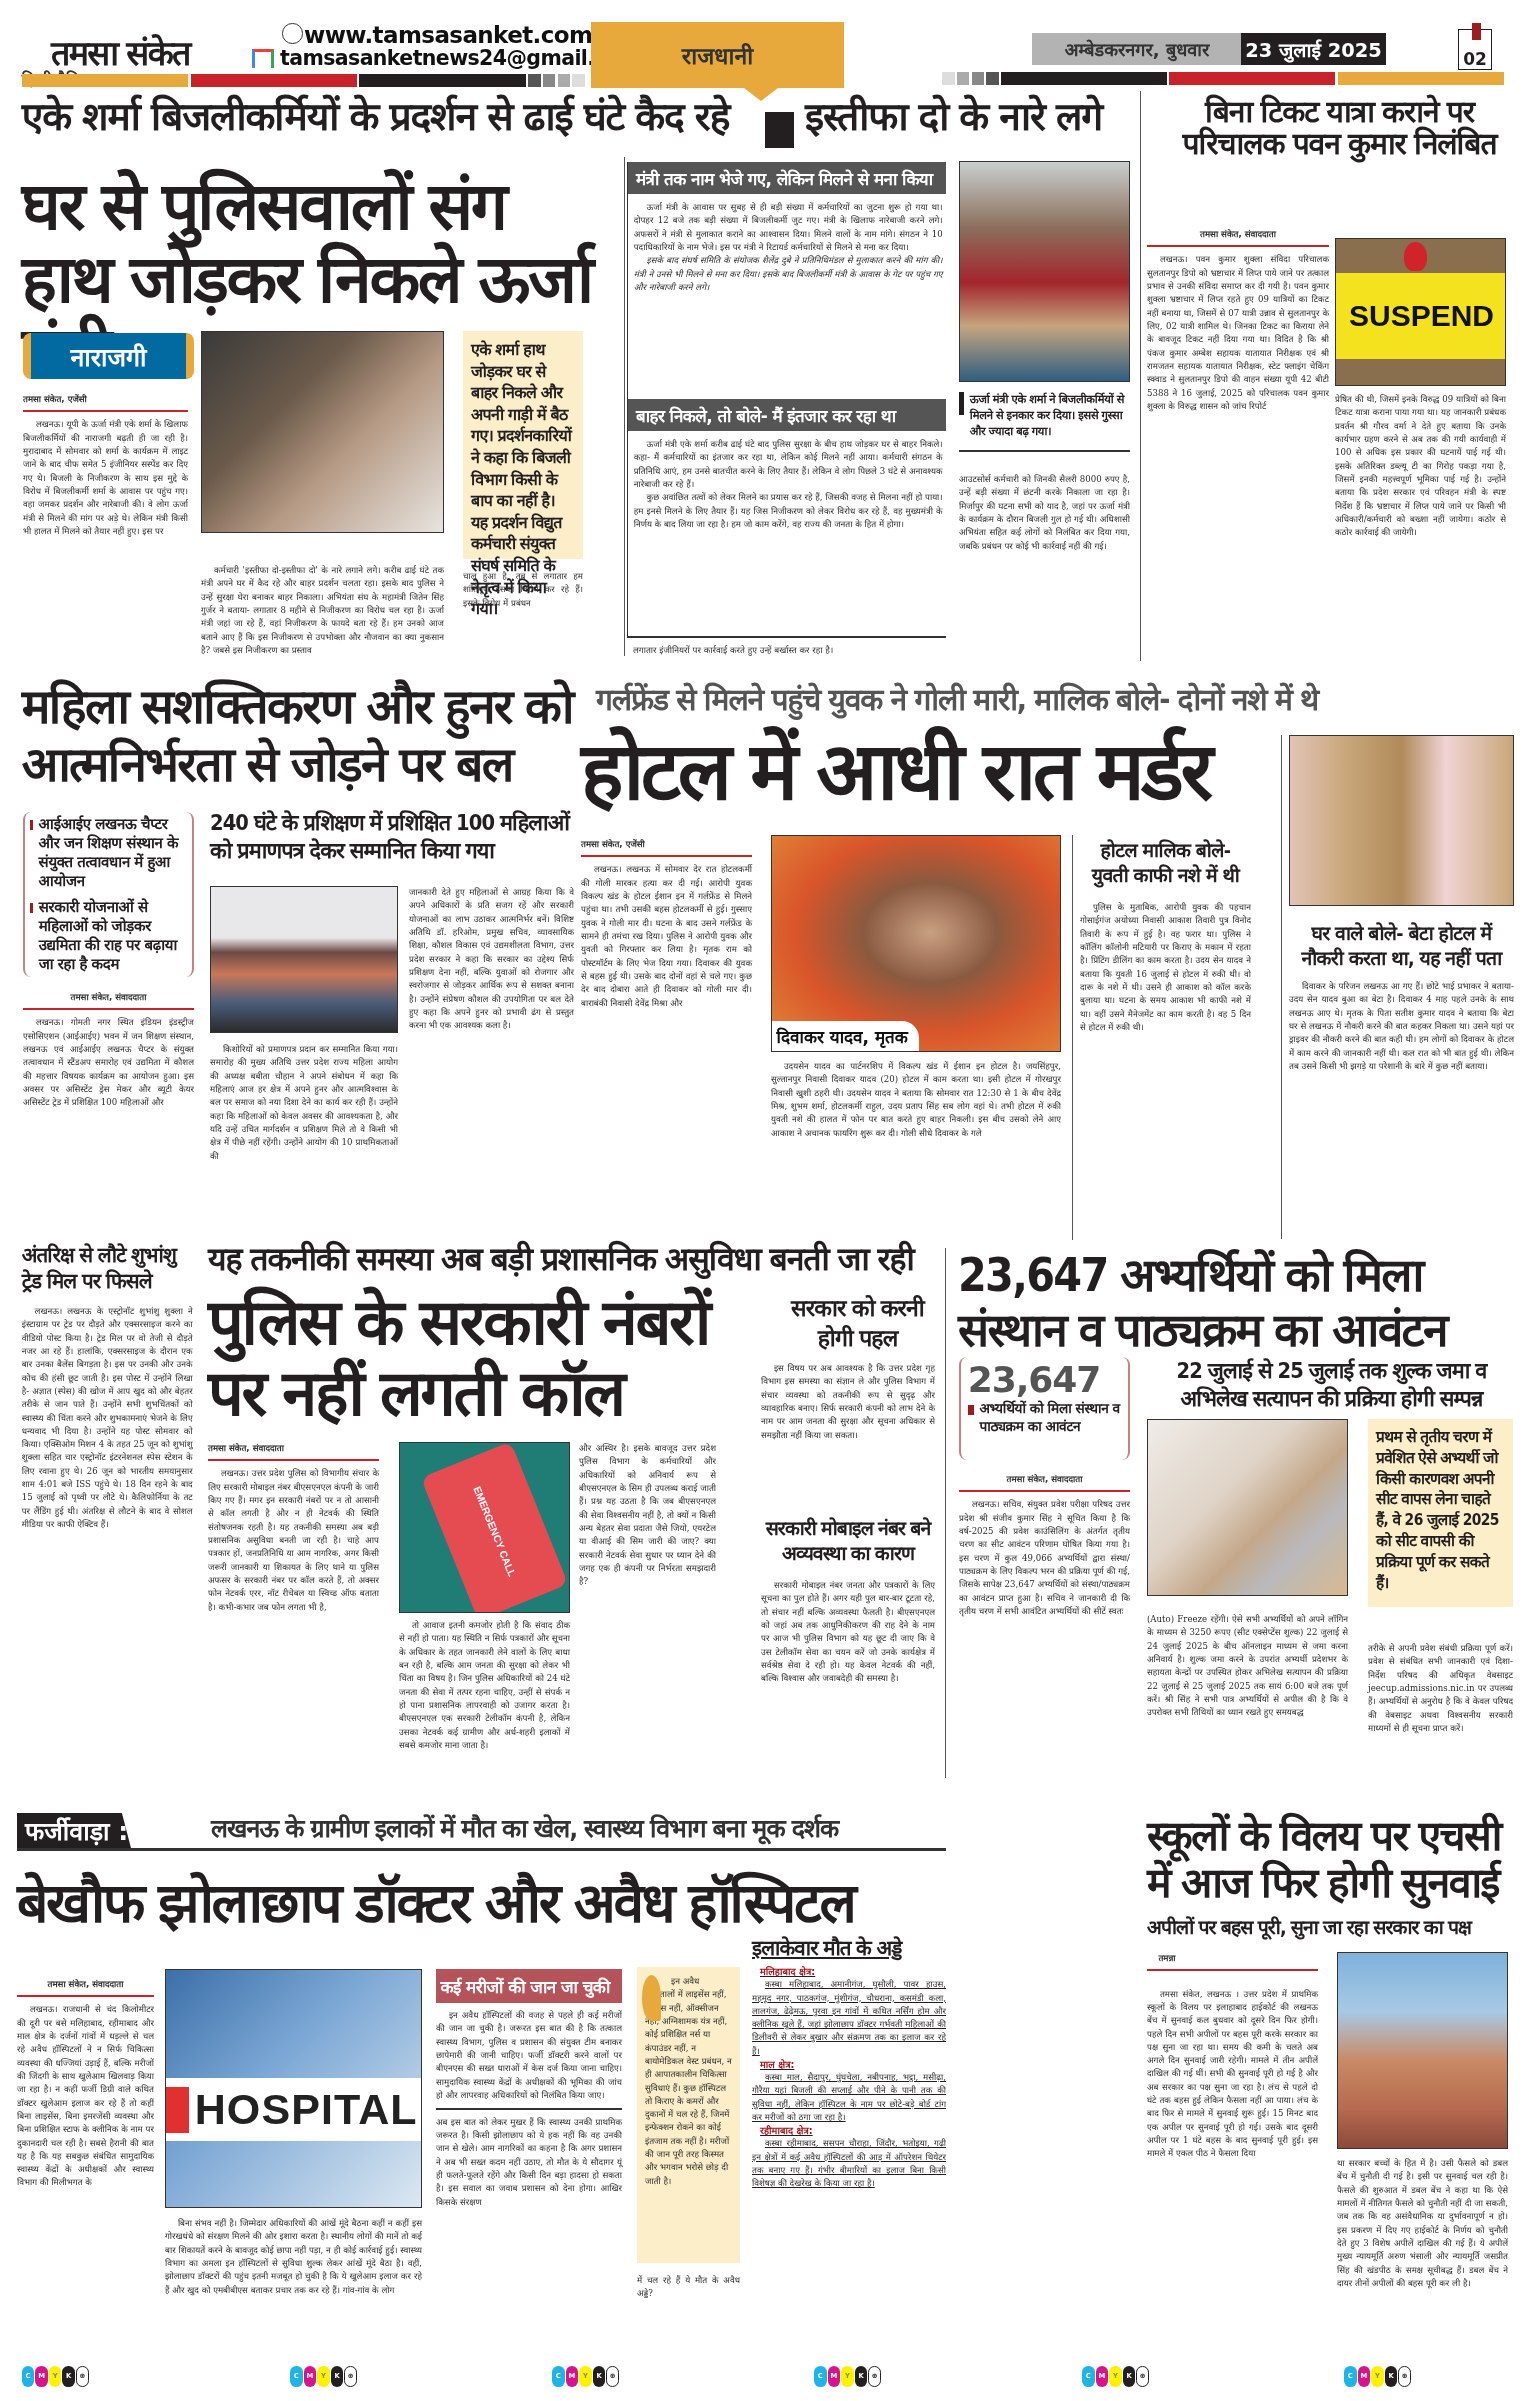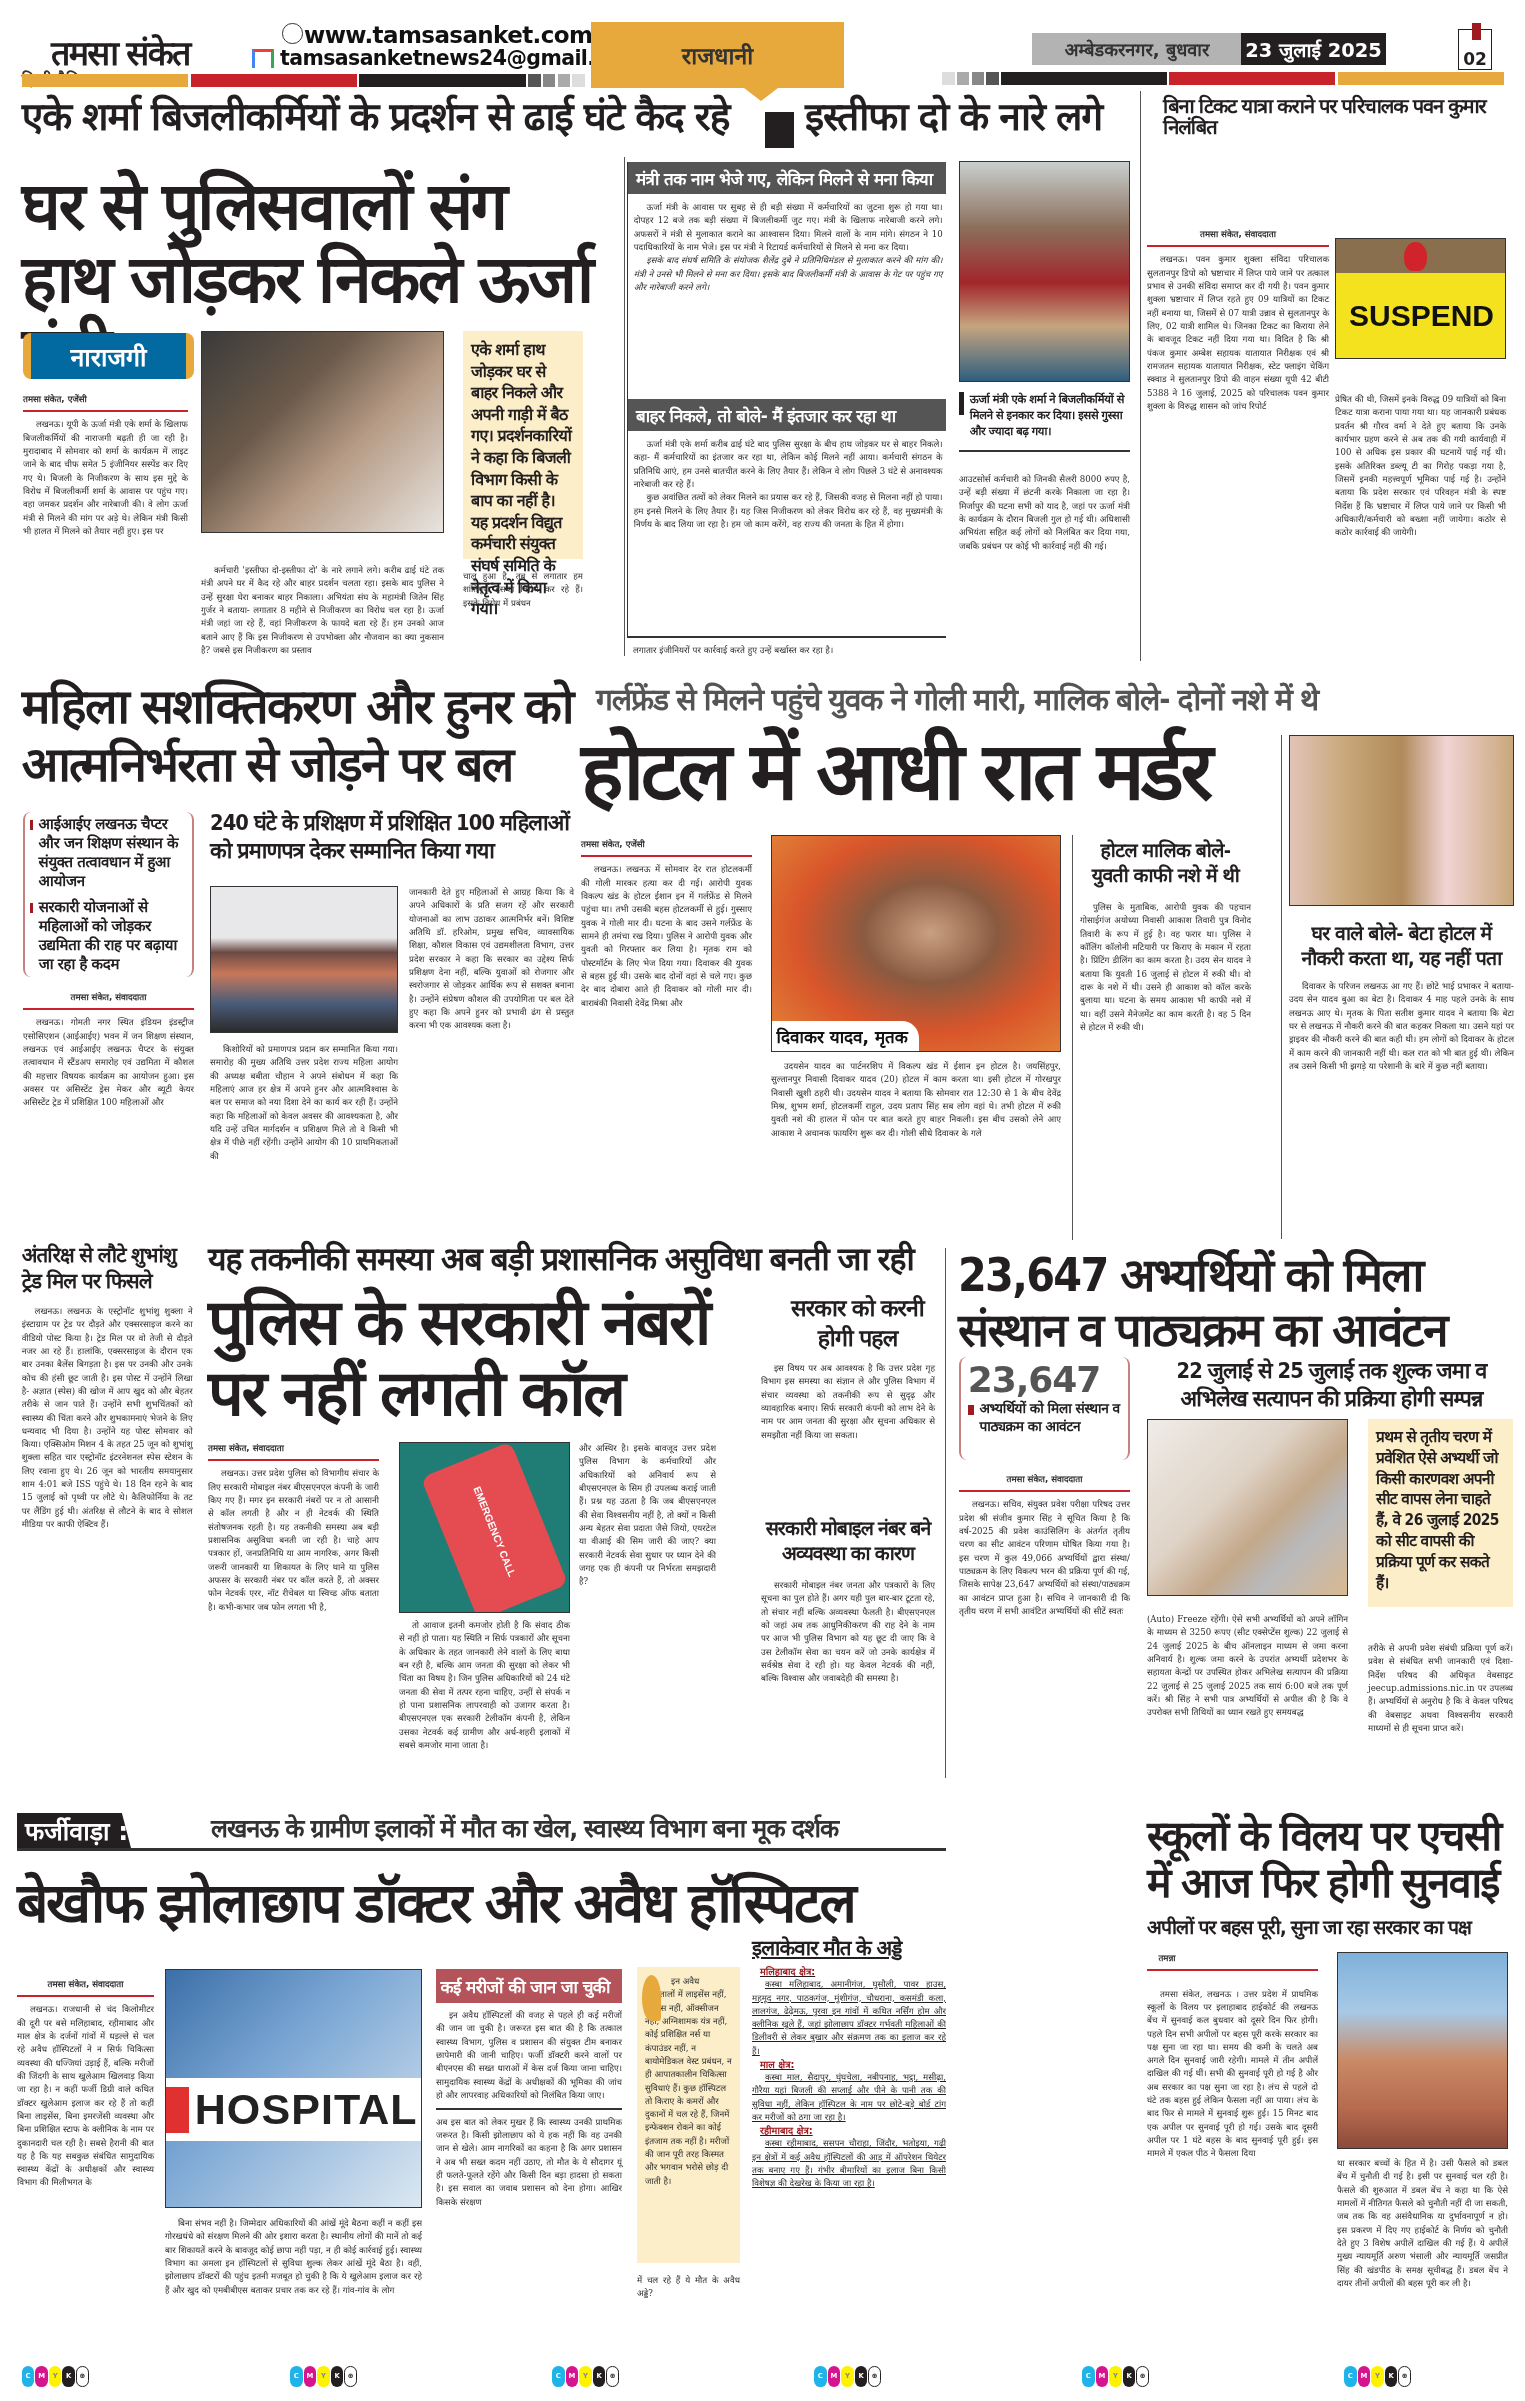--- a/index.html
+++ b/index.html
@@ -100,26 +100,26 @@
   <div class="fill" style="background:linear-gradient(180deg,#c9cfcf 0%,#8b6f5c 30%,#a2262c 55%,#c5a57f 75%,#2f5e80 100%);"></div>
 </div>
 <div class="abs" style="left:959px;top:392px;width:171px;display:flex;">
   <span class="bullet" style="background:#231f20;width:12.5px;height:23px;margin-top:0"></span>
   <span class="hd" style="font-size:11.4px;letter-spacing:-0.3px;line-height:1.4;">ऊर्जा मंत्री एके शर्मा ने बिजलीकर्मियों से मिलने से इनकार कर दिया। इससे गुस्सा और ज्यादा बढ़ गया।</span>
 </div>
 <div class="hr" style="left:959px;top:450px;width:171px;"></div>
 <div class="abs body" style="left:959px;top:473px;width:171px;">आउटसोर्स कर्मचारी को जिनकी सैलरी 8000 रुपए है, उन्हें बड़ी संख्या में छंटनी करके निकाला जा रहा है। मिर्जापुर की घटना सभी को याद है, जहां पर ऊर्जा मंत्री के कार्यक्रम के दौरान बिजली गुल हो गई थी। अधिशासी अभियंता सहित कई लोगों को निलंबित कर दिया गया, जबकि प्रबंधन पर कोई भी कार्रवाई नहीं की गई।</div>
 
 <div class="vr" style="left:1140px;top:91px;height:570px;"></div>
-<div class="abs hd" style="left:1163px;top:96px;width:353px;font-size:20px;">बिना टिकट यात्रा कराने पर परिचालक पवन कुमार निलंबित</div>
+<div class="abs hd" style="left:1163px;top:96px;width:353px;font-size:30px;text-align:center;">बिना टिकट यात्रा कराने पर परिचालक पवन कुमार निलंबित</div>
 <div class="abs" style="left:1147px;top:228px;width:182px;">
   <div class="byline" style="text-align:center">तमसा संकेत, संवाददाता</div>
   <div class="body para">लखनऊ। पवन कुमार शुक्ला संविदा परिचालक सुलतानपुर डिपो को भ्रष्टाचार में लिप्त पाये जाने पर तत्काल प्रभाव से उनकी संविदा समाप्त कर दी गयी है। पवन कुमार शुक्ला भ्रष्टाचार में लिप्त रहते हुए 09 यात्रियों का टिकट नहीं बनाया था, जिसमें से 07 यात्री उन्नाव से सुलतानपुर के लिए, 02 यात्री शामिल थे। जिनका टिकट का किराया लेने के बावजूद टिकट नहीं दिया गया था। विदित है कि श्री पंकज कुमार अम्बेश सहायक यातायात निरीक्षक एवं श्री रामजतन सहायक यातायात निरीक्षक, स्टेट फ्लाइंग चेकिंग स्क्वाड ने सुलतानपुर डिपो की वाहन संख्या यूपी 42 बीटी 5388 ने 16 जुलाई, 2025 को परिचालक पवन कुमार शुक्ला के विरुद्ध शासन को जांच रिपोर्ट</div>
 </div>
-<div class="photo" style="left:1335px;top:238px;width:171px;height:121px;background:#8a6f4e;">
+<div class="photo" style="left:1335px;top:238px;width:171px;height:148px;background:#8a6f4e;">
   <div class="abs" style="left:68px;top:3.4px;width:23px;height:28.5px;background:#d1242a;border-radius:50% 50% 40% 40%;"></div>
   <div class="abs" style="left:0;top:34px;width:171px;height:86px;background:#f4e21f;display:flex;align-items:center;justify-content:center;">
     <span style="font-family:'Liberation Sans',sans-serif;font-weight:bold;font-size:30px;color:#111;">SUSPEND</span>
   </div>
 </div>
 <div class="abs body" style="left:1335px;top:393px;width:171px;">प्रेषित की थी, जिसमें इनके विरुद्ध 09 यात्रियों को बिना टिकट यात्रा कराना पाया गया था। यह जानकारी प्रबंधक प्रवर्तन श्री गौरव वर्मा ने देते हुए बताया कि उनके कार्यभार ग्रहण करने से अब तक की गयी कार्यवाही में 100 से अधिक इस प्रकार की घटनायें पाई गई थी। इसके अतिरिक्त डब्ल्यू टी का गिरोह पकड़ा गया है, जिसमें इनकी महत्त्वपूर्ण भूमिका पाई गई है। उन्होंने बताया कि प्रदेश सरकार एवं परिवहन मंत्री के स्पष्ट निर्देश हैं कि भ्रष्टाचार में लिप्त पाये जाने पर किसी भी अधिकारी/कर्मचारी को बख्शा नहीं जायेगा। कठोर से कठोर कार्रवाई की जायेगी।</div>
 
 <div class="abs hd" style="left:21.7px;top:678px;width:559px;font-size:48px;letter-spacing:-1.7px;line-height:1.2;">महिला सशक्तिकरण और हुनर को आत्मनिर्भरता से जोड़ने पर बल</div>
 <div class="abs" style="left:23px;top:812px;width:171px;border-left:2.9px solid #c98080;border-right:2.9px solid #c98080;border-radius:8px;padding:3.4px 4.6px;">
   <div class="hd" style="font-size:15px;letter-spacing:-0.3px;line-height:1.25;margin-bottom:8px;display:flex;">

